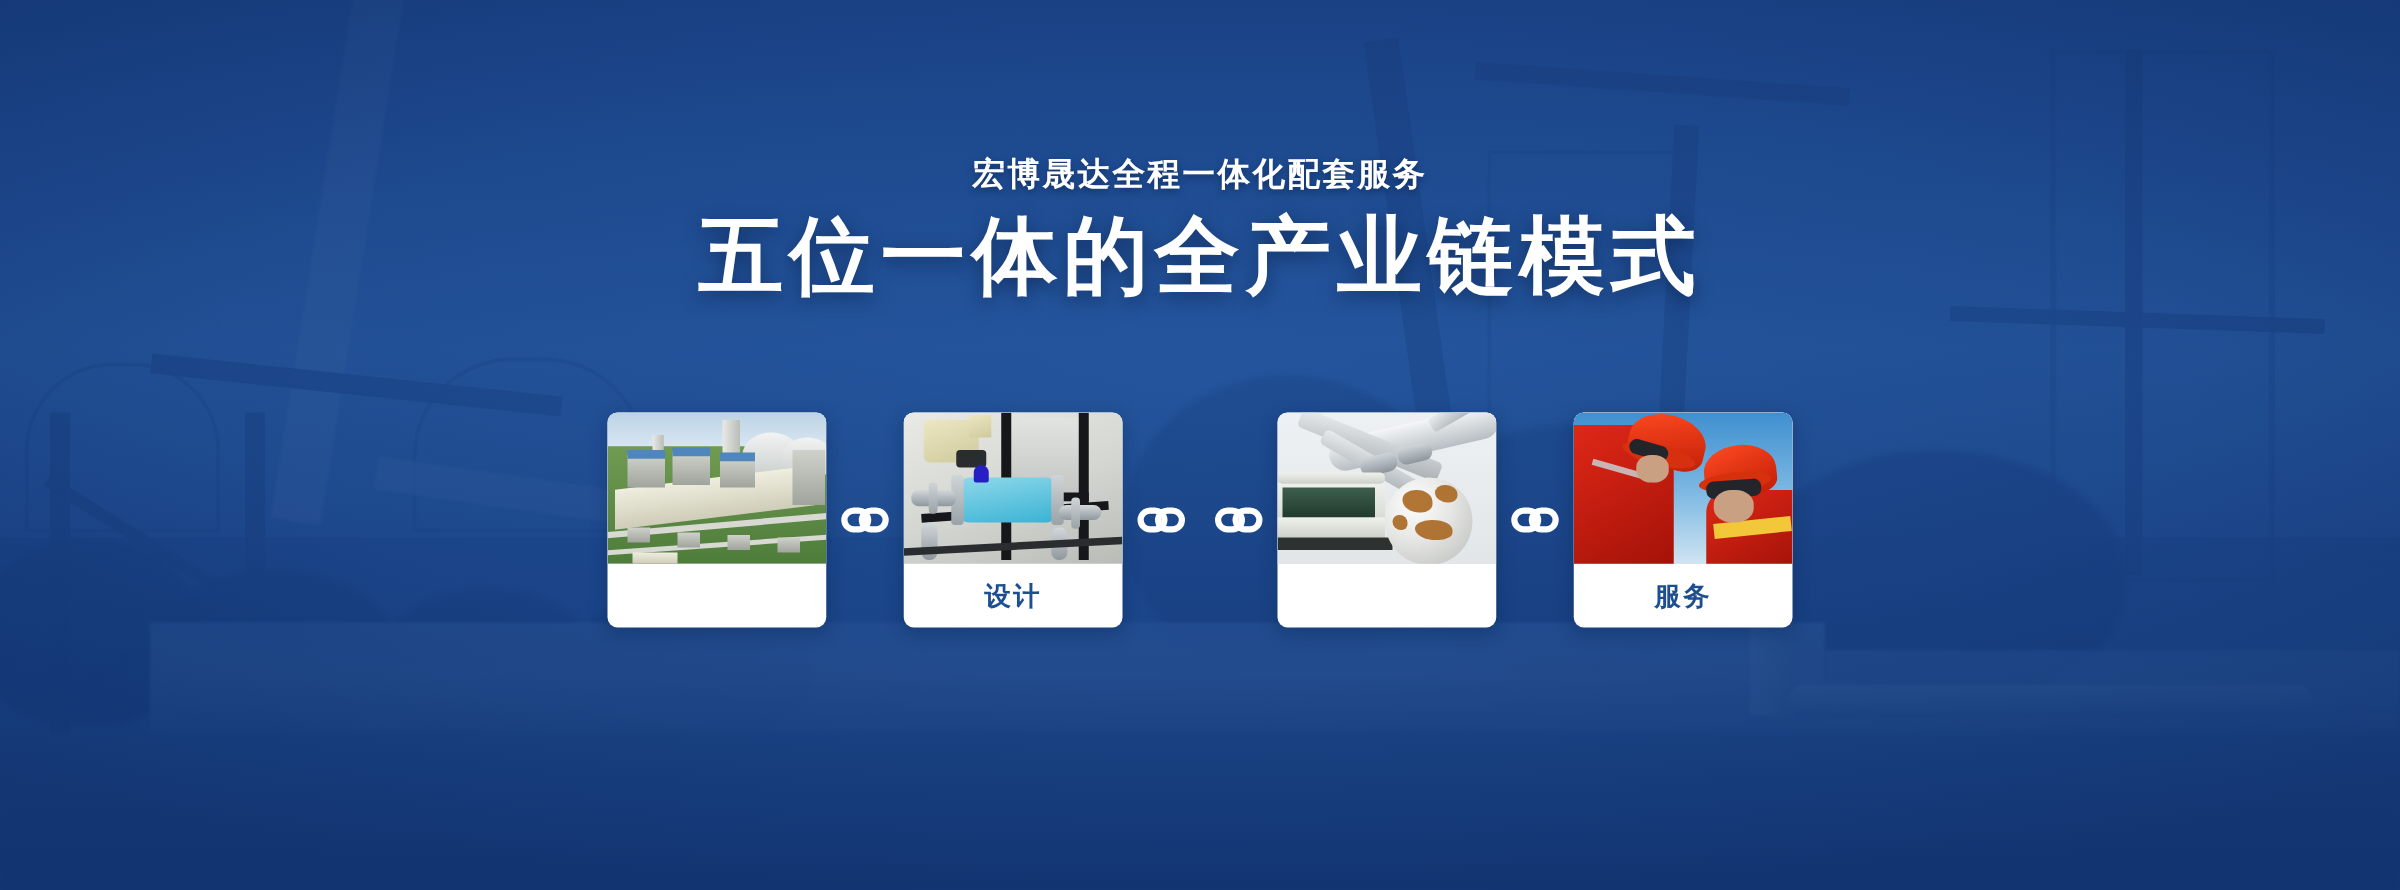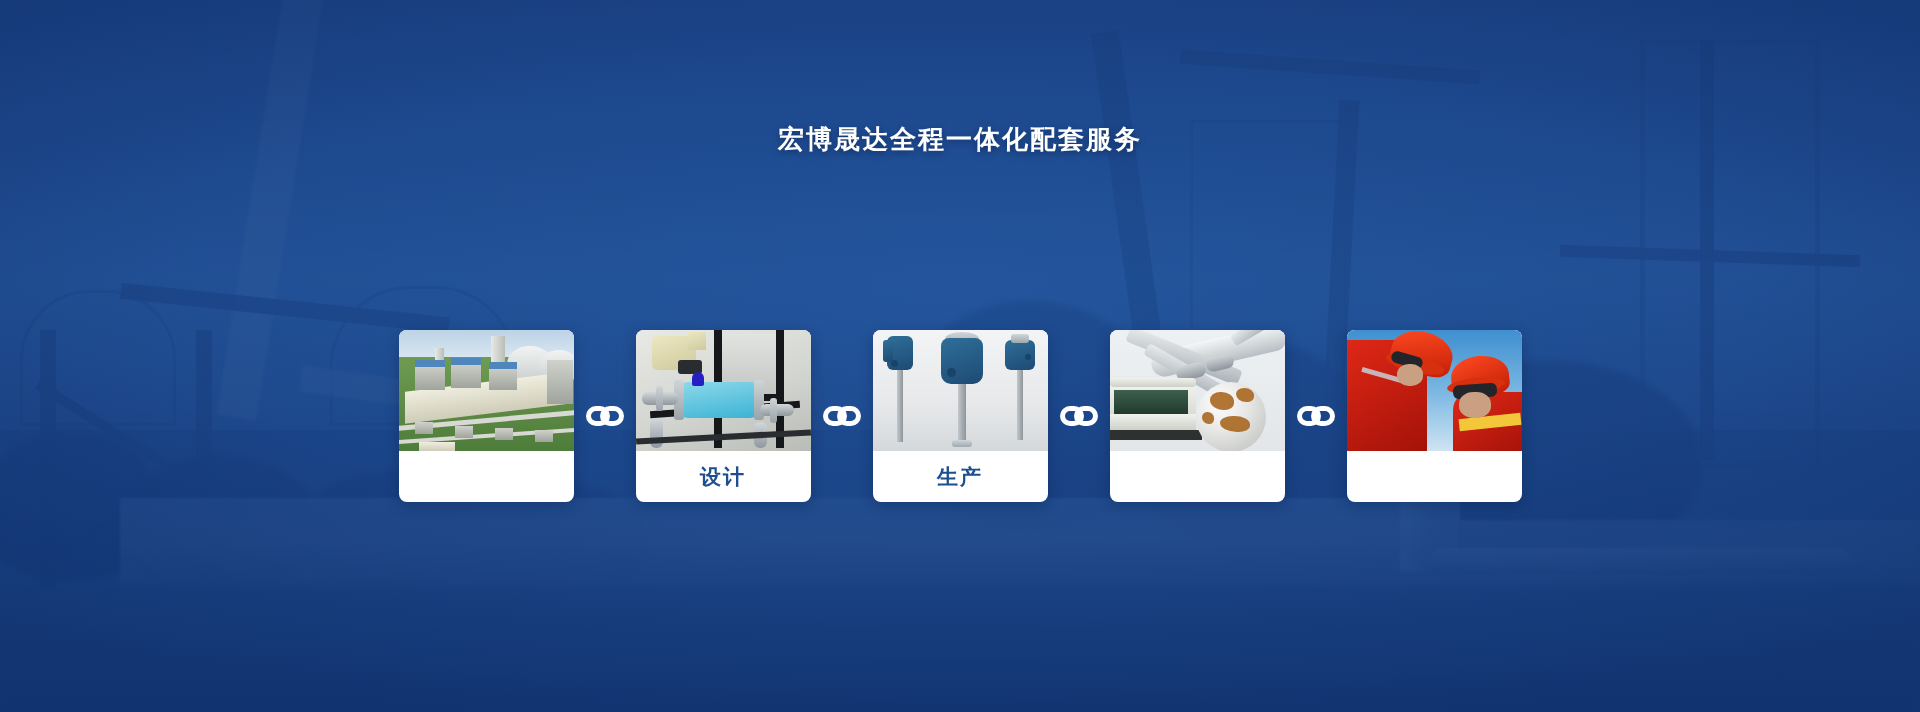--- a/index.html
+++ b/index.html
@@ -217,20 +217,21 @@
     <div id="pipe"></div>
     <div id="bg-grass"></div>
 
     <div id="bg-tint"></div>
     <div id="bg-vignette"></div>
   </div>
 
   <div id="content">
 
     <div id="subtitle">宏博晟达全程一体化配套服务</div>
+    <div id="title">五位一体的全产业链模式</div>
 
     <div id="chain">
 
       <div class="card">
         <div class="card-thumb">
           <div class="th">
             <div class="t1-sky"></div>
             <div class="t1-grass"></div>
             <div class="t1-dome" style="left:108px;top:16px;width:46px;height:36px;"></div>
             <div class="t1-dome" style="left:140px;top:20px;width:40px;height:32px;"></div>
@@ -294,44 +295,20 @@
 
       <div class="linker">
         <svg class="link-icon" viewBox="0 0 40 26">
           <g fill="none" stroke="#ffffff" stroke-width="5" stroke-linecap="round">
             <rect x="3.5" y="5.5" width="19" height="15" rx="7.5"></rect>
             <rect x="17.5" y="5.5" width="19" height="15" rx="7.5"></rect>
           </g>
         </svg>
       </div>
 
-      <div class="card">
-        <div class="card-thumb">
-          <div class="th">
-            <div class="t3-bg"></div>
-
-            <div class="t3-head" style="left:14px;top:6px;width:26px;height:34px;"></div>
-            <div class="t3-head" style="left:10px;top:10px;width:10px;height:22px;border-radius:3px;"></div>
-            <div class="t3-boss" style="left:18px;top:30px;width:7px;height:7px;"></div>
-            <div class="t3-rod" style="left:24px;top:40px;width:6px;height:72px;"></div>
-
-            <div class="t3-cap" style="left:72px;top:2px;width:34px;height:14px;"></div>
-            <div class="t3-head" style="left:68px;top:8px;width:42px;height:46px;border-radius:8px 8px 10px 10px;"></div>
-            <div class="t3-boss" style="left:74px;top:38px;width:9px;height:9px;"></div>
-            <div class="t3-rod" style="left:85px;top:54px;width:8px;height:62px;"></div>
-            <div class="t3-cap" style="left:79px;top:110px;width:20px;height:7px;border-radius:3px;"></div>
-
-            <div class="t3-head" style="left:132px;top:10px;width:30px;height:30px;"></div>
-            <div class="t3-cap" style="left:138px;top:4px;width:18px;height:9px;border-radius:3px;"></div>
-            <div class="t3-rod" style="left:144px;top:40px;width:6px;height:70px;"></div>
-            <div class="t3-boss" style="left:152px;top:24px;width:6px;height:6px;"></div>
-          </div>
-        </div>
-        <div class="card-label">生产</div>
-      </div>
 
       <div class="linker">
         <svg class="link-icon" viewBox="0 0 40 26">
           <g fill="none" stroke="#ffffff" stroke-width="5" stroke-linecap="round">
             <rect x="3.5" y="5.5" width="19" height="15" rx="7.5"></rect>
             <rect x="17.5" y="5.5" width="19" height="15" rx="7.5"></rect>
           </g>
         </svg>
       </div>
 
@@ -384,17 +361,18 @@
             <div class="t5-face" style="left:50px;top:34px;width:26px;height:22px;"></div>
 
             <div class="t5-coat" style="left:106px;top:62px;width:74px;height:60px;border-radius:18px 0 0 0;"></div>
             <div class="t5-yel" style="left:112px;top:86px;width:62px;height:12px;transform:rotate(-6deg);"></div>
             <div class="t5-helm" style="left:104px;top:26px;width:58px;height:40px;transform:rotate(-6deg);"></div>
             <div class="t5-brim" style="left:100px;top:48px;width:58px;height:15px;transform:rotate(-6deg);"></div>
             <div class="t5-gog" style="left:106px;top:54px;width:44px;height:14px;transform:rotate(-4deg);"></div>
             <div class="t5-face" style="left:112px;top:62px;width:32px;height:26px;"></div>
           </div>
         </div>
+        <div class="card-label">服务</div>
       </div>
 
     </div>
   </div>
 </div>
 
 </body></html>

